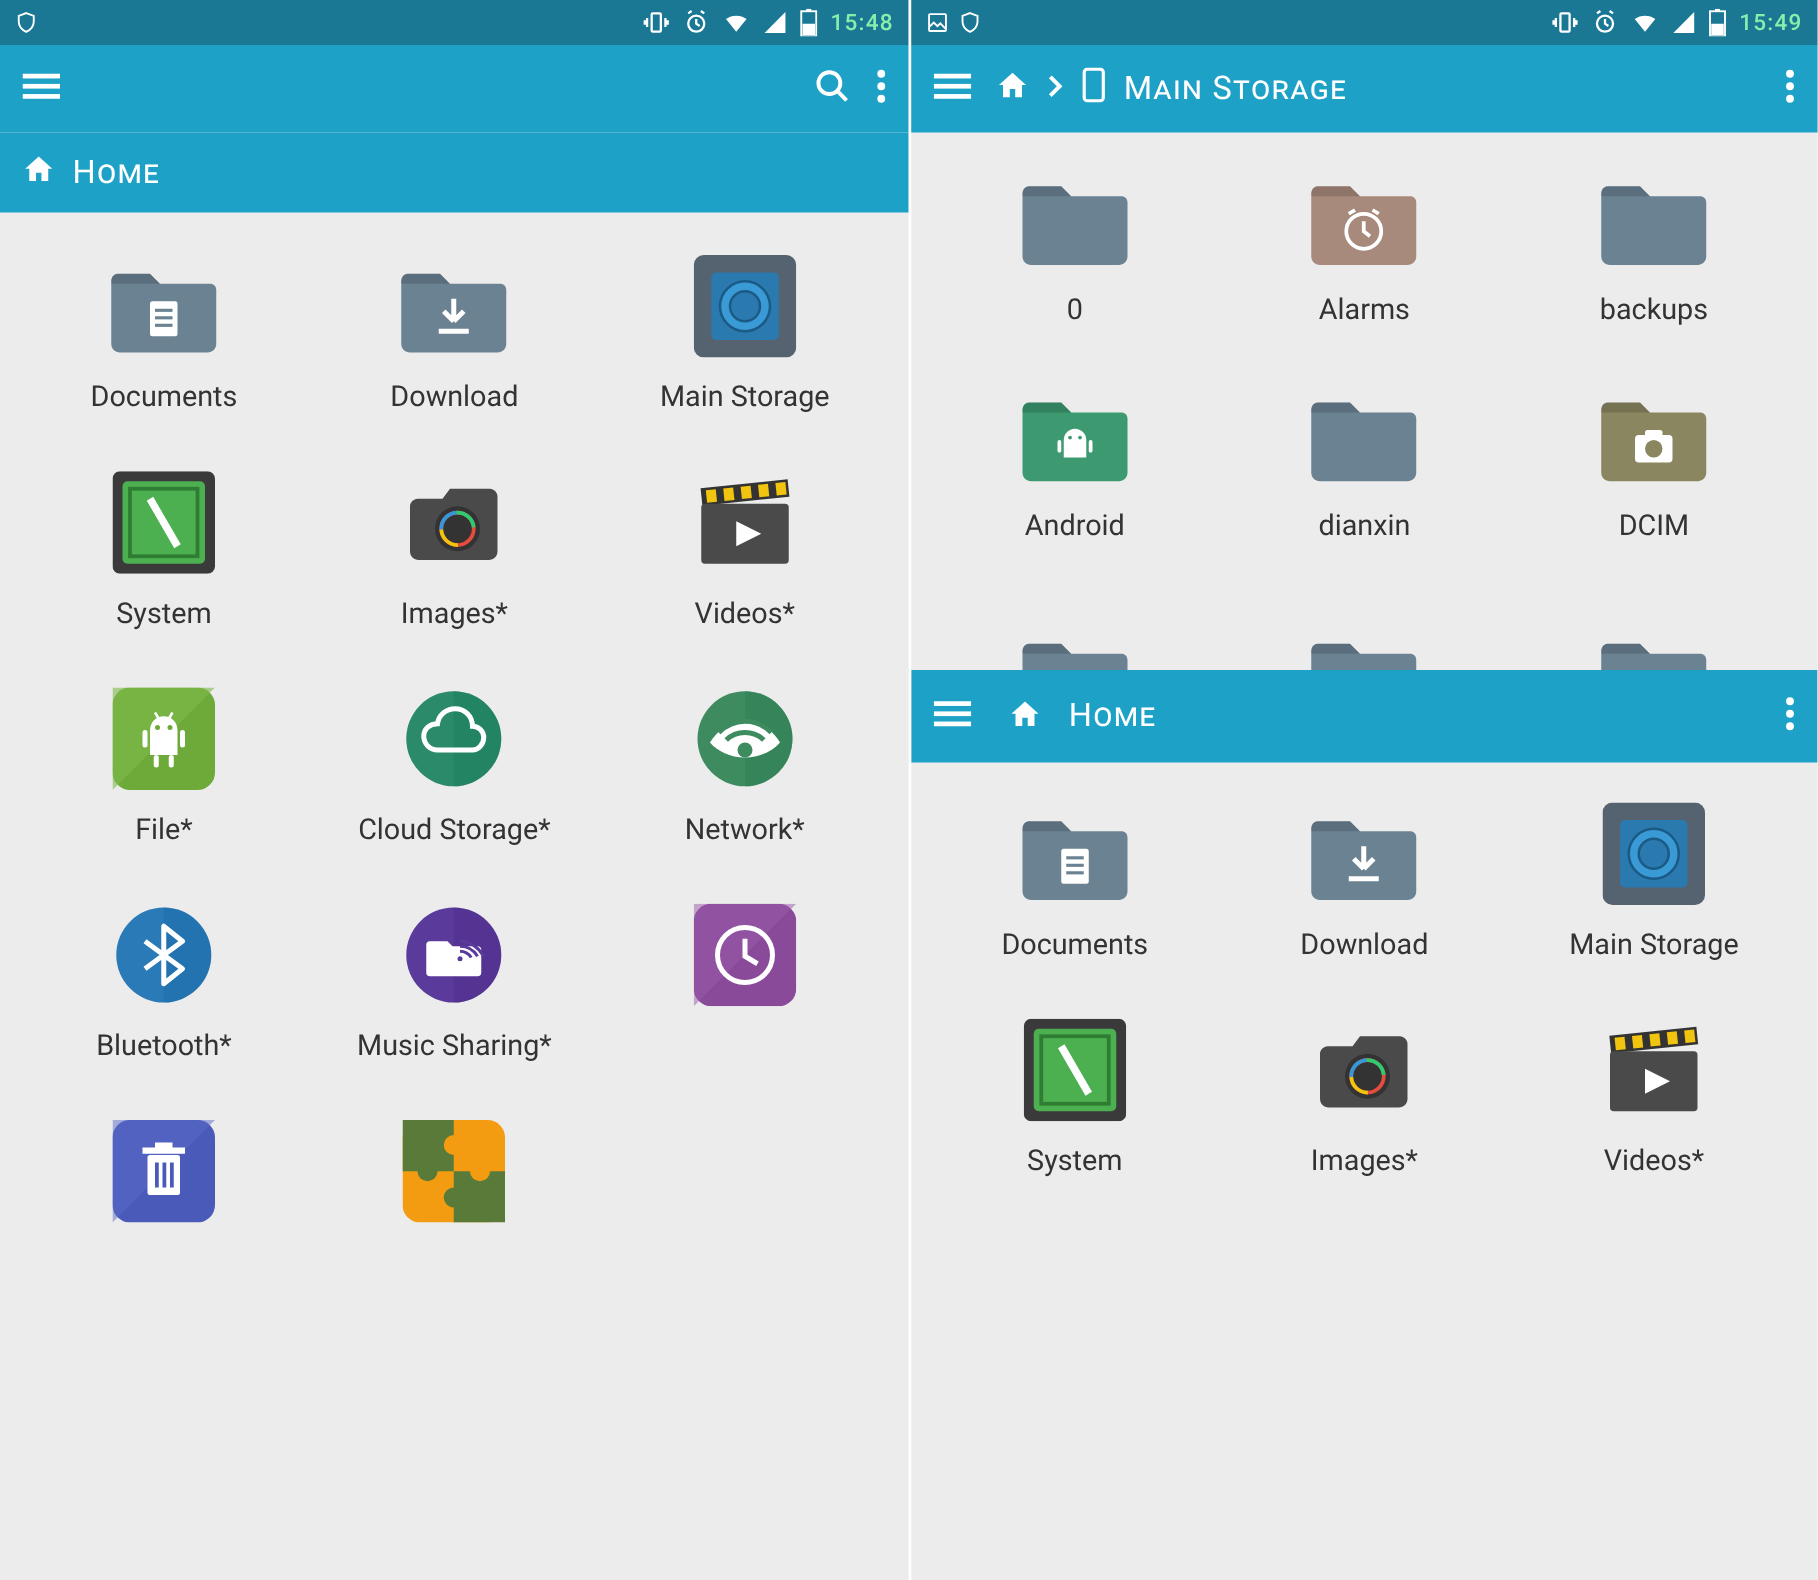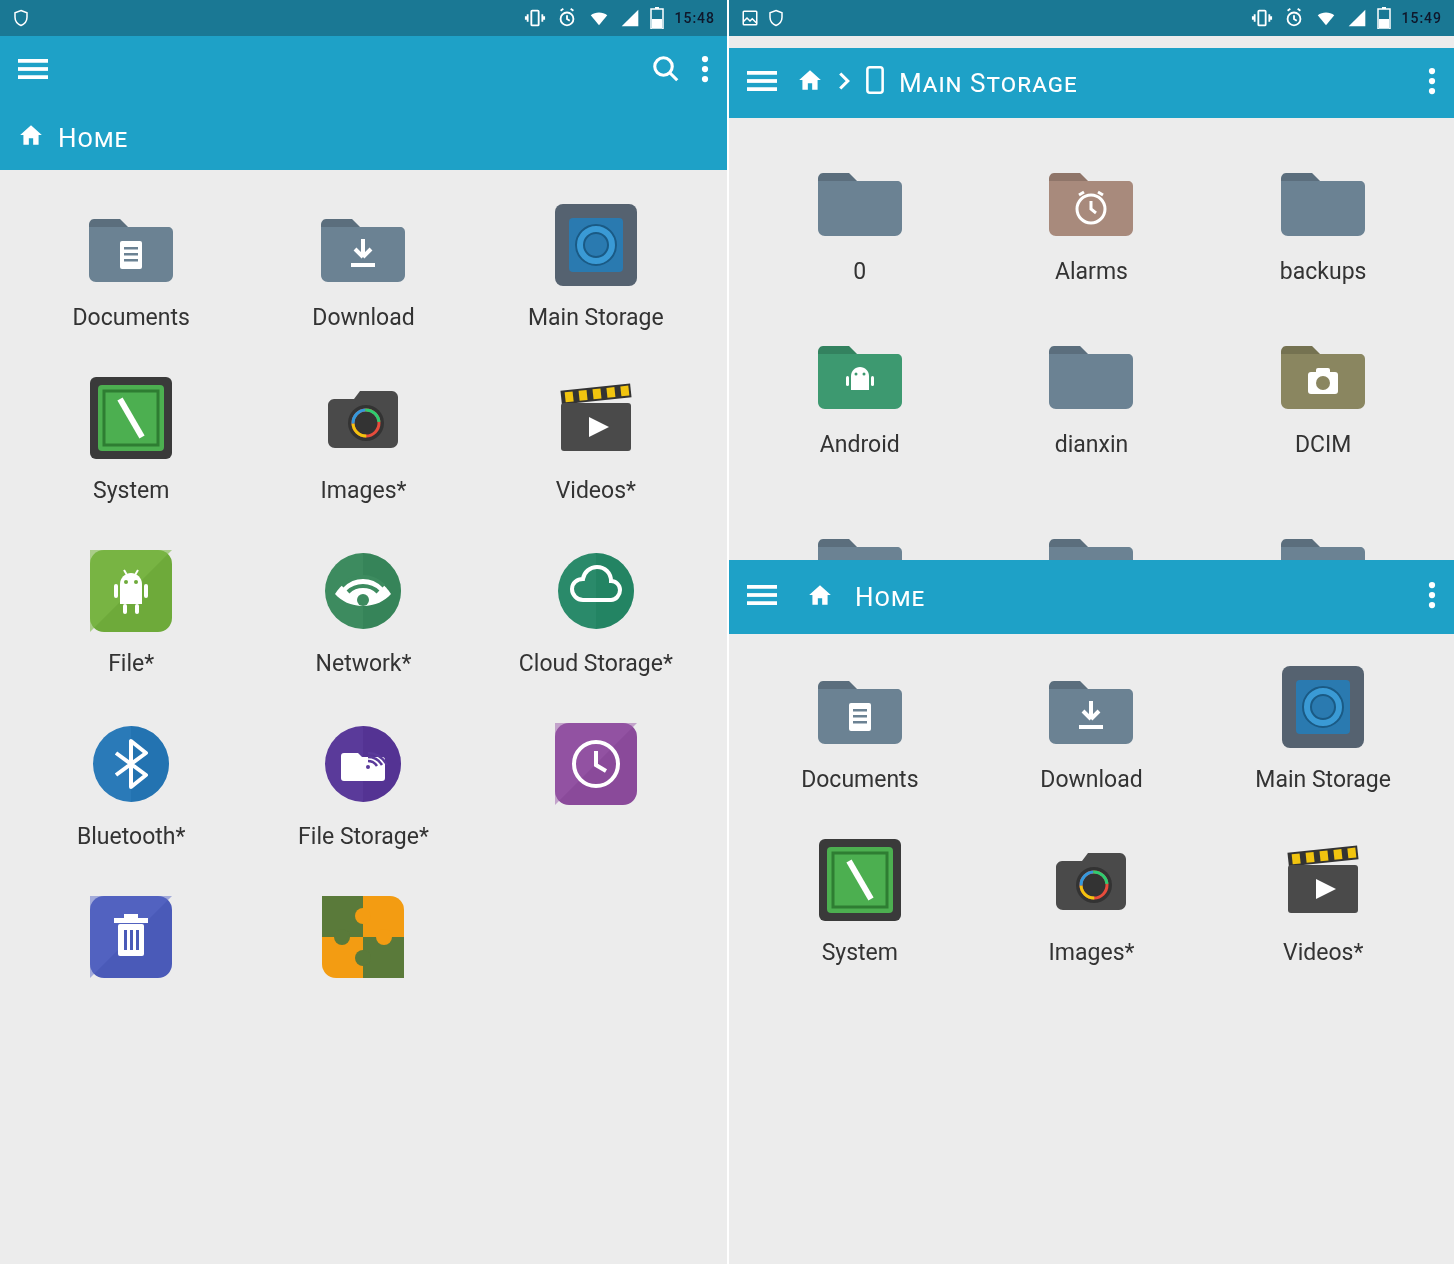--- a/index.html
+++ b/index.html
@@ -1,20 +1,20 @@
 <!DOCTYPE html>
 <html><head>
 <meta charset="utf-8">
 <style>
   * { margin:0; padding:0; box-sizing:border-box; font-family:Roboto,Arial,sans-serif; }
   body { background:#fff; width:1454px; height:1264px; display:flex; }
   .phone { width:727px; height:1264px; display:flex; flex-direction:column; background:#ececec; position:relative; }
-  .phone + .phone { border-left:2px solid #fff;gap:12px; }
+  .phone + .phone { border-left:2px solid #fff; }
   
-  .status { height:36px; background:#1a7894; color:#0f172a; display:flex; align-items:center; justify-content:flex-end; padding:0 12px; gap:10px; font-size:14px; }
+  .status { height:36px; background:#1a7894; color:#86efac; display:flex; align-items:center; justify-content:flex-end; padding:0 12px; gap:10px; font-size:18px; }
   .status .left-icons { margin-right:auto; display:flex; gap:8px; }
   .status svg { display:block; }
   .status .time { font-weight:500; letter-spacing:1px; }
   
   .appbar { background:#1ea1c7; color:#fff; display:flex; align-items:center; height:70px; padding:0 18px; gap:20px; }
   .appbar-sub { background:#1ea1c7; color:#fff; height:64px; display:flex; align-items:center; padding:0 18px; gap:14px; font-size:26px; letter-spacing:1px; }
   .appbar .spacer { flex:1; }
   .breadcrumb { display:flex; align-items:center; gap:14px; font-size:24px; letter-spacing:1px; font-variant:small-caps; }
   .smallcaps { font-variant:small-caps; font-size:26px; letter-spacing:1px; }
   
@@ -191,60 +191,60 @@
               <rect x="33" y="54" width="4" height="10" rx="2" fill="#fff"></rect>
               <rect x="45" y="54" width="4" height="10" rx="2" fill="#fff"></rect>
               <path d="M34 20l3 5M48 20l-3 5" stroke="#fff" stroke-width="2"></path>
             </svg>
           </div>
           <div class="label">File*</div>
         </div>
         <div class="item">
           <div class="ico">
             <svg width="82" height="82" viewBox="0 0 82 82">
+              <circle cx="41" cy="41" r="38" fill="#2a8a6a"></circle>
+              <path d="M41 3a38 38 0 010 76z" fill="#1a7a5a" opacity="0.4"></path>
+              <path d="M28 50c-6 0-11-5-11-11s5-10 11-10c1-7 7-12 14-12 8 0 14 6 14 14 5 0 9 4 9 9s-4 10-9 10H28z" fill="none" stroke="#fff" stroke-width="4"></path>
+            </svg>
+          </div>
+          <div class="label">Cloud Storage*</div>
+        </div>
+        <div class="item">
+          <div class="ico">
+            <svg width="82" height="82" viewBox="0 0 82 82">
               <circle cx="41" cy="41" r="38" fill="#3d8b5f"></circle>
               <path d="M41 3a38 38 0 010 76z" fill="#2d7b4f" opacity="0.4"></path>
               <path d="M41 56c12 0 22-5 28-12-6-10-16-17-28-17s-22 7-28 17c6 7 16 12 28 12z" fill="#fff"></path>
               <circle cx="41" cy="50" r="6" fill="#3d8b5f"></circle>
               <path d="M26 42c4-4 9-6 15-6s11 2 15 6M20 36c6-6 13-9 21-9s15 3 21 9" fill="none" stroke="#3d8b5f" stroke-width="4"></path>
             </svg>
           </div>
           <div class="label">Network*</div>
         </div>
         <div class="item">
           <div class="ico">
             <svg width="82" height="82" viewBox="0 0 82 82">
-              <circle cx="41" cy="41" r="38" fill="#2a8a6a"></circle>
-              <path d="M41 3a38 38 0 010 76z" fill="#1a7a5a" opacity="0.4"></path>
-              <path d="M28 50c-6 0-11-5-11-11s5-10 11-10c1-7 7-12 14-12 8 0 14 6 14 14 5 0 9 4 9 9s-4 10-9 10H28z" fill="none" stroke="#fff" stroke-width="4"></path>
-            </svg>
-          </div>
-          <div class="label">Cloud Storage*</div>
-        </div>
-        <div class="item">
-          <div class="ico">
-            <svg width="82" height="82" viewBox="0 0 82 82">
               <circle cx="41" cy="41" r="38" fill="#2a7ab8"></circle>
               <path d="M41 3a38 38 0 010 76z" fill="#1a6aa8" opacity="0.4"></path>
               <path d="M41 18v46l15-12-15-11 15-11-15-12zM26 30l30 22M26 52l30-22" fill="none" stroke="#fff" stroke-width="4" stroke-linejoin="round"></path>
             </svg>
           </div>
           <div class="label">Bluetooth*</div>
         </div>
         <div class="item">
           <div class="ico">
             <svg width="82" height="82" viewBox="0 0 82 82">
               <circle cx="41" cy="41" r="38" fill="#5a3a9a"></circle>
               <path d="M41 3a38 38 0 010 76z" fill="#4a2a8a" opacity="0.4"></path>
               <path d="M22 30h14l4 4h20c2 0 3 1 3 3v18c0 2-1 3-3 3H22c-2 0-3-1-3-3V33c0-2 1-3 3-3z" fill="#fff"></path>
               <path d="M46 38c4 0 7 2 9 5M46 34c6 0 11 3 14 8M46 30c8 0 15 5 19 12" fill="none" stroke="#5a3a9a" stroke-width="2.5"></path>
               <circle cx="46" cy="44" r="2" fill="#5a3a9a"></circle>
             </svg>
           </div>
-          <div class="label">File Storage*</div>
+          <div class="label">Music Sharing*</div>
         </div>
         <div class="item">
           <div class="ico">
             <svg width="82" height="82" viewBox="0 0 82 82">
               <rect width="82" height="82" rx="14" fill="#8a4a9a"></rect>
               <path d="M0 0h82L0 82z" fill="#9a5aaa" opacity="0.5"></path>
               <circle cx="41" cy="41" r="22" fill="none" stroke="#fff" stroke-width="4"></circle>
               <path d="M41 28v14l10 6" stroke="#fff" stroke-width="4" fill="none"></path>
             </svg>
           </div>

